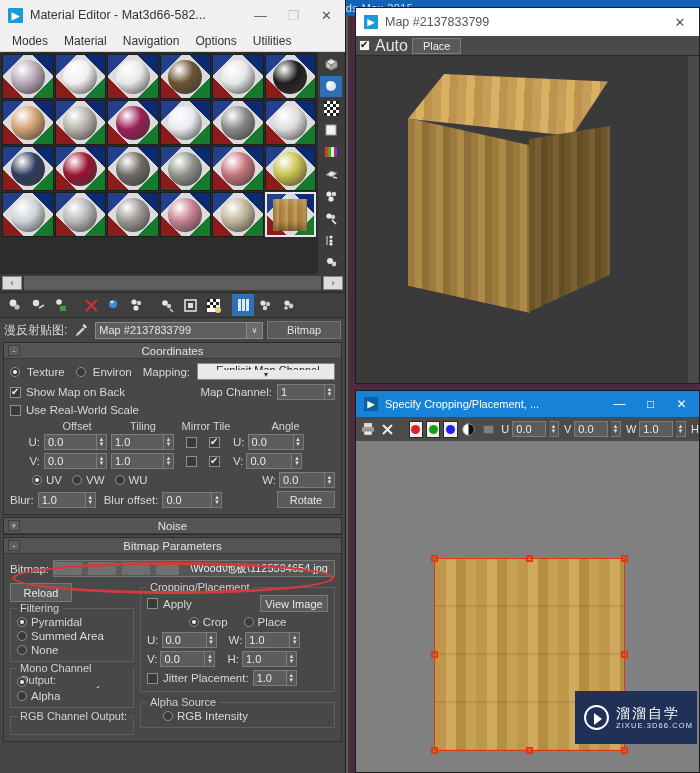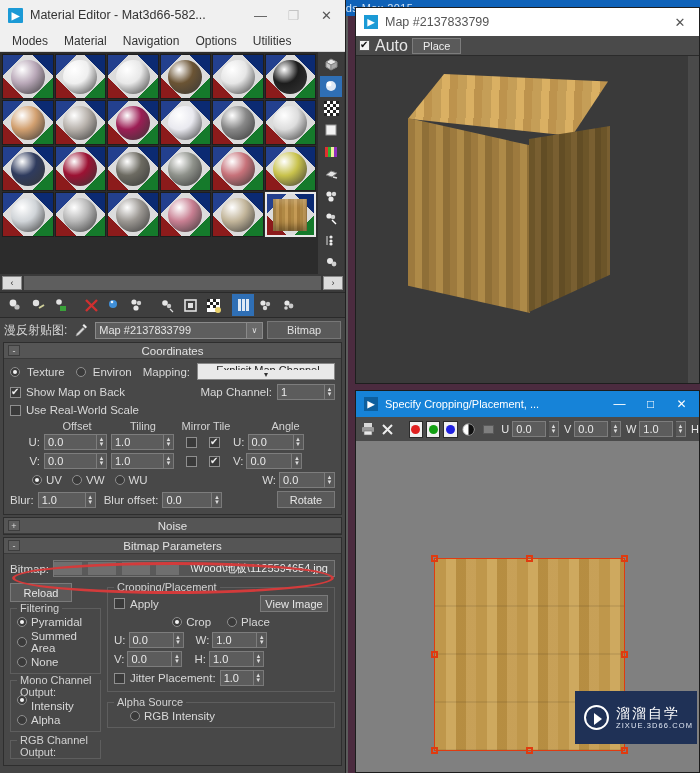--- a/index.html
+++ b/index.html
@@ -640,21 +640,21 @@
       <div class="pbody" style="padding-top:6px;">
         <div class="bitmap-row" style="margin-bottom:6px;">
           <span class="lab">Bitmap:</span>
           <div class="bmpath">
             <div class="seg"></div>
             <span>\Wood\地板\1125594654.jpg</span>
           </div>
         </div>
 
         <div style="display:flex; gap:6px;">
-          <div style="width:91px;">
+          <div style="width:124px;">
             <div class="btn" style="width:62px;height:19px;margin-bottom:2px;">Reload</div>
             <div class="grp">
               <div class="gt">Filtering</div>
               <div class="row" style="margin-bottom:2px;">
                   <div class="radio on"></div>
                 <span class="lab">Pyramidal</span>
                 </div>
               <div class="row" style="margin-bottom:2px;">
                   <div class="radio"></div>
                 <span class="lab">Summed Area</span>

